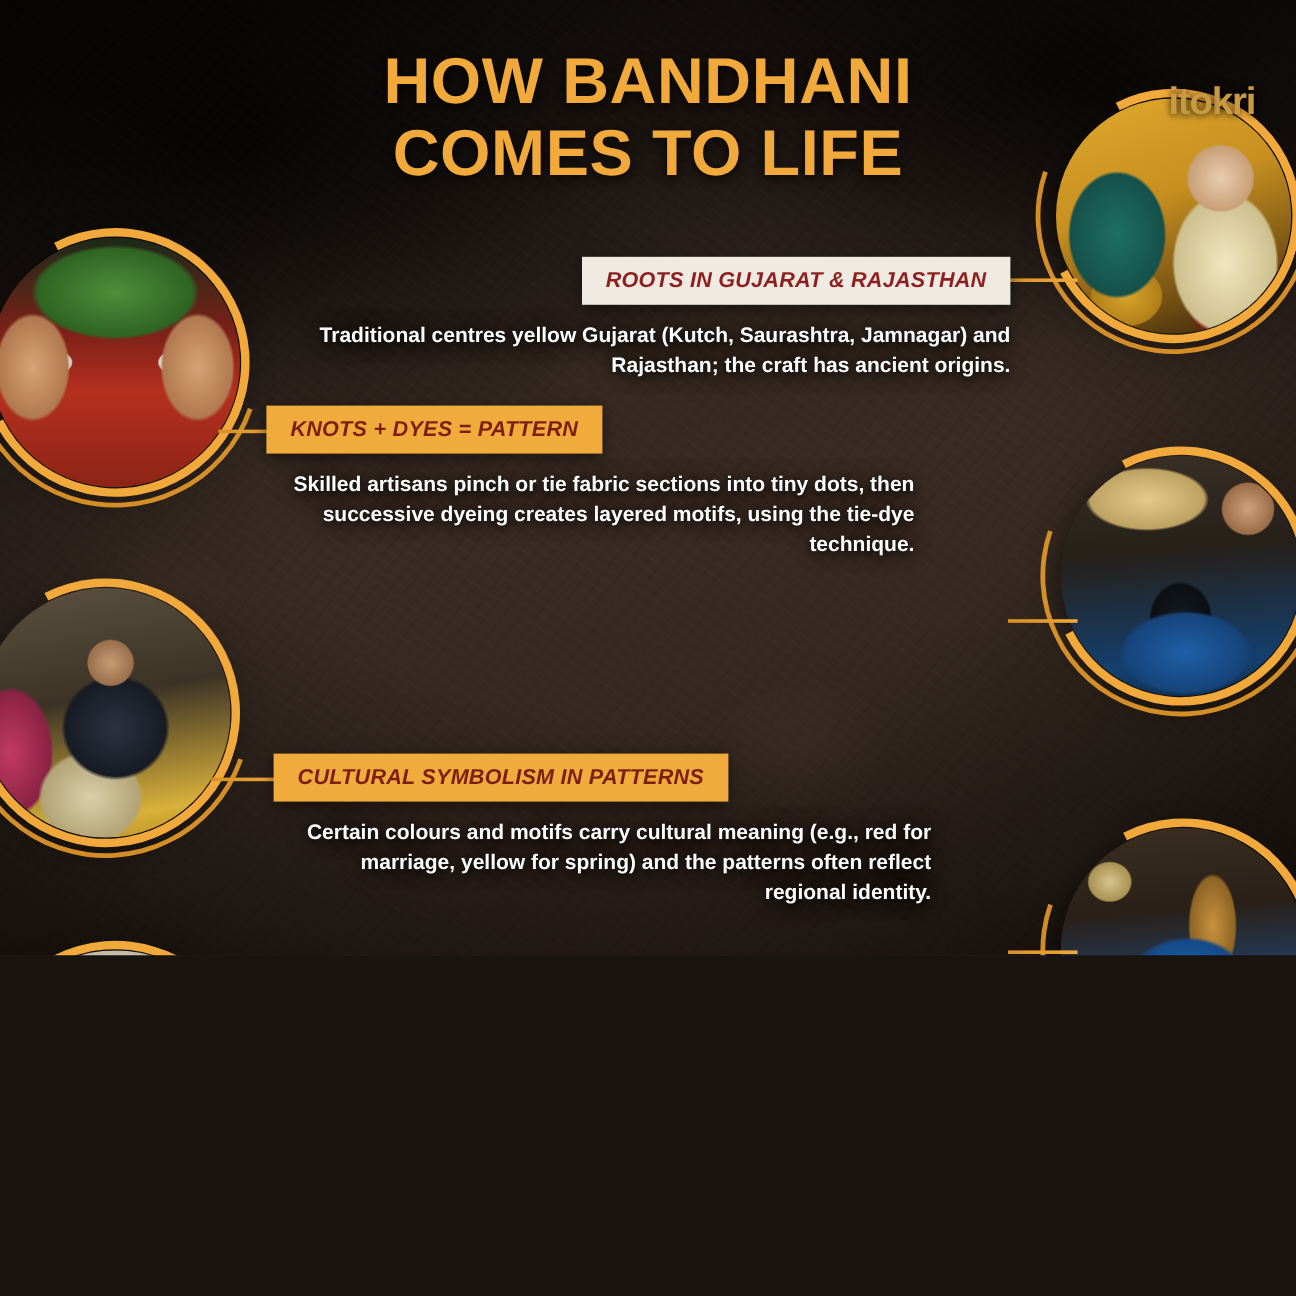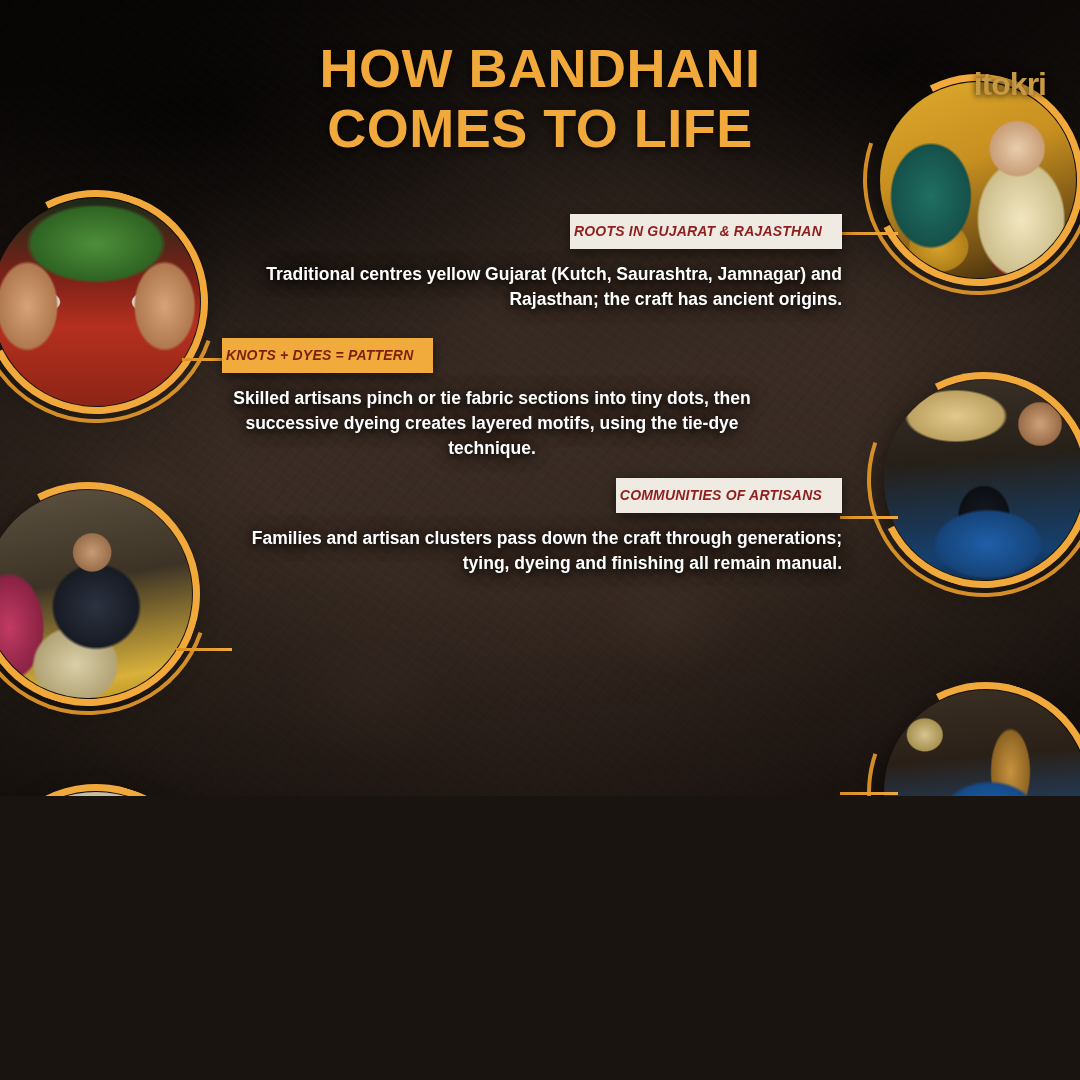--- a/index.html
+++ b/index.html
@@ -120,41 +120,41 @@
     height: 3px;
     background: linear-gradient(90deg, #d98f25, #f0a93a);
     z-index: 10;
   }
 
   
   .row { position: absolute; z-index: 12; }
 
   .banner {
     display: inline-block;
-    padding: 9px 20px 10px 4px;
-    font-size: 14px;
+    padding: 9px 20px 10px 20px;
+    font-size: 18px;
     font-weight: 900;
     font-style: italic;
     letter-spacing: .2px;
     white-space: nowrap;
     box-shadow: 0 3px 12px rgba(0,0,0,.55);
   }
   .banner.cream { background: #efeae2; color: #8e1f1f; }
   .banner.amber { background: #f0ab3c; color: #7d1f10; text-align: center; }
 
   .body {
     margin-top: 13px;
     color: #ffffff;
     font-size: 17.5px;
     font-weight: 700;
     line-height: 1.42;
     text-shadow: 0 2px 7px rgba(0,0,0,.85), 0 0 18px rgba(0,0,0,.55);
   }
   .align-right { text-align: right; }
-  .align-left  { text-align: center;  }
+  .align-left  { text-align: right;  }
 
   
   .ph-weavers {
     background:
       radial-gradient(circle 46px at 70% 34%, #e8cdae 0%, #c99f78 58%, rgba(0,0,0,0) 62%),
       radial-gradient(ellipse 60px 80px at 72% 70%, #f2e6c0 0%, #cdbf8d 70%, rgba(0,0,0,0) 74%),
       radial-gradient(ellipse 54px 70px at 26% 58%, #1f6f63 0%, #15514a 72%, rgba(0,0,0,0) 76%),
       radial-gradient(ellipse 40px 34px at 30% 84%, #d7a32c 0%, #b07f18 72%, rgba(0,0,0,0) 76%),
       radial-gradient(ellipse 34px 44px at 68% 84%, #9c3b2a 0%, #6e2618 72%, rgba(0,0,0,0) 76%),
       linear-gradient(160deg, #e0a92c 0%, #c68f20 42%, #6e4c13 78%, #2a1c09 100%);
@@ -260,21 +260,21 @@
   <div class="row" style="left:240px; top:214px; width:602px; text-align:right;">
     <div class="banner cream">ROOTS IN GUJARAT &amp; RAJASTHAN</div>
     <div class="body align-right">Traditional centres yellow Gujarat (Kutch, Saurashtra, Jamnagar) and Rajasthan; the craft has ancient origins.</div>
   </div>
 
   <div class="row" style="left:222px; top:338px; width:540px; text-align:left;">
     <div class="banner amber">KNOTS + DYES = PATTERN</div>
     <div class="body align-left">Skilled artisans pinch or tie fabric sections into tiny dots, then successive dyeing creates layered motifs, using the tie-dye technique.</div>
   </div>
 
-  <div class="row" style="left:240px; top:478px; width:602px; text-align:right;">
-    <div class="banner cream">COMMUNITIES OF ARTISANS</div>
-    <div class="body align-right">Families and artisan clusters pass down the craft through generations; tying, dyeing and finishing all remain manual.</div>
-  </div>
-
+
+  <div class="row" style="left:228px; top:628px; width:548px; text-align:left;">
+    <div class="banner amber">CULTURAL SYMBOLISM IN PATTERNS</div>
+    <div class="body align-left">Certain colours and motifs carry cultural meaning (e.g., red for marriage, yellow for spring) and the patterns often reflect regional identity.</div>
+  </div>
 
 
 
 </div>
 
 </body></html>

